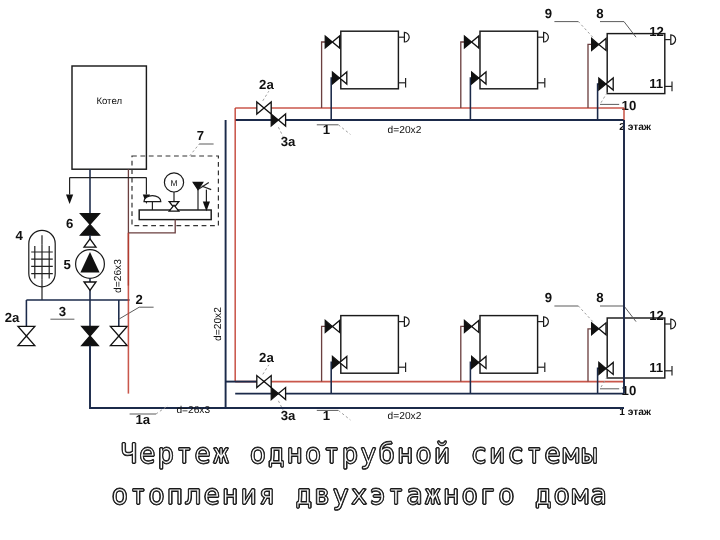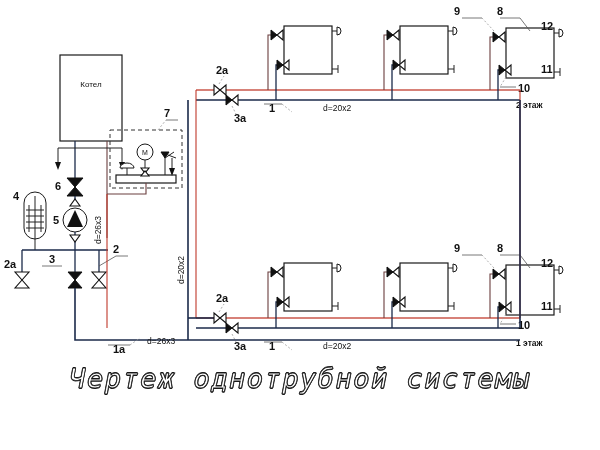--- a/index.html
+++ b/index.html
@@ -67,22 +67,21 @@
   #caption {
     position: absolute;
     left: 0;
     top: 362px;
     width: 600px;
     text-align: center;
     pointer-events: none;
   }
   .caption-line {
     font-family: "DejaVu Sans Mono", monospace;
-    font-size: 27px;
-    font-style: italic;
+    font-size: 23px;
     letter-spacing: 1.5px;
     line-height: 34px;
     color: #ffffff;
     -webkit-text-stroke: 0.8px #1a1a1a;
     text-shadow:
       -0.7px 0 0 #1a1a1a,  0.7px 0 0 #1a1a1a,
        0 -0.7px 0 #1a1a1a, 0 0.7px 0 #1a1a1a;
     white-space: nowrap;
   }
 </style>
@@ -430,13 +429,14 @@
     <path class="leader-dash" d="M 130 345 L 140 338"></path>
     <text class="num" x="119" y="353" text-anchor="middle">1a</text>
     <text class="dim" x="147" y="344" text-anchor="start">d=26x3</text>
   </g>
 
 </svg>
 </div>
 
 <div id="caption">
   <div class="caption-line">Чертеж однотрубной системы</div>
+  <div class="caption-line">отопления двухэтажного дома</div>
 </div>
 
 </body></html>

